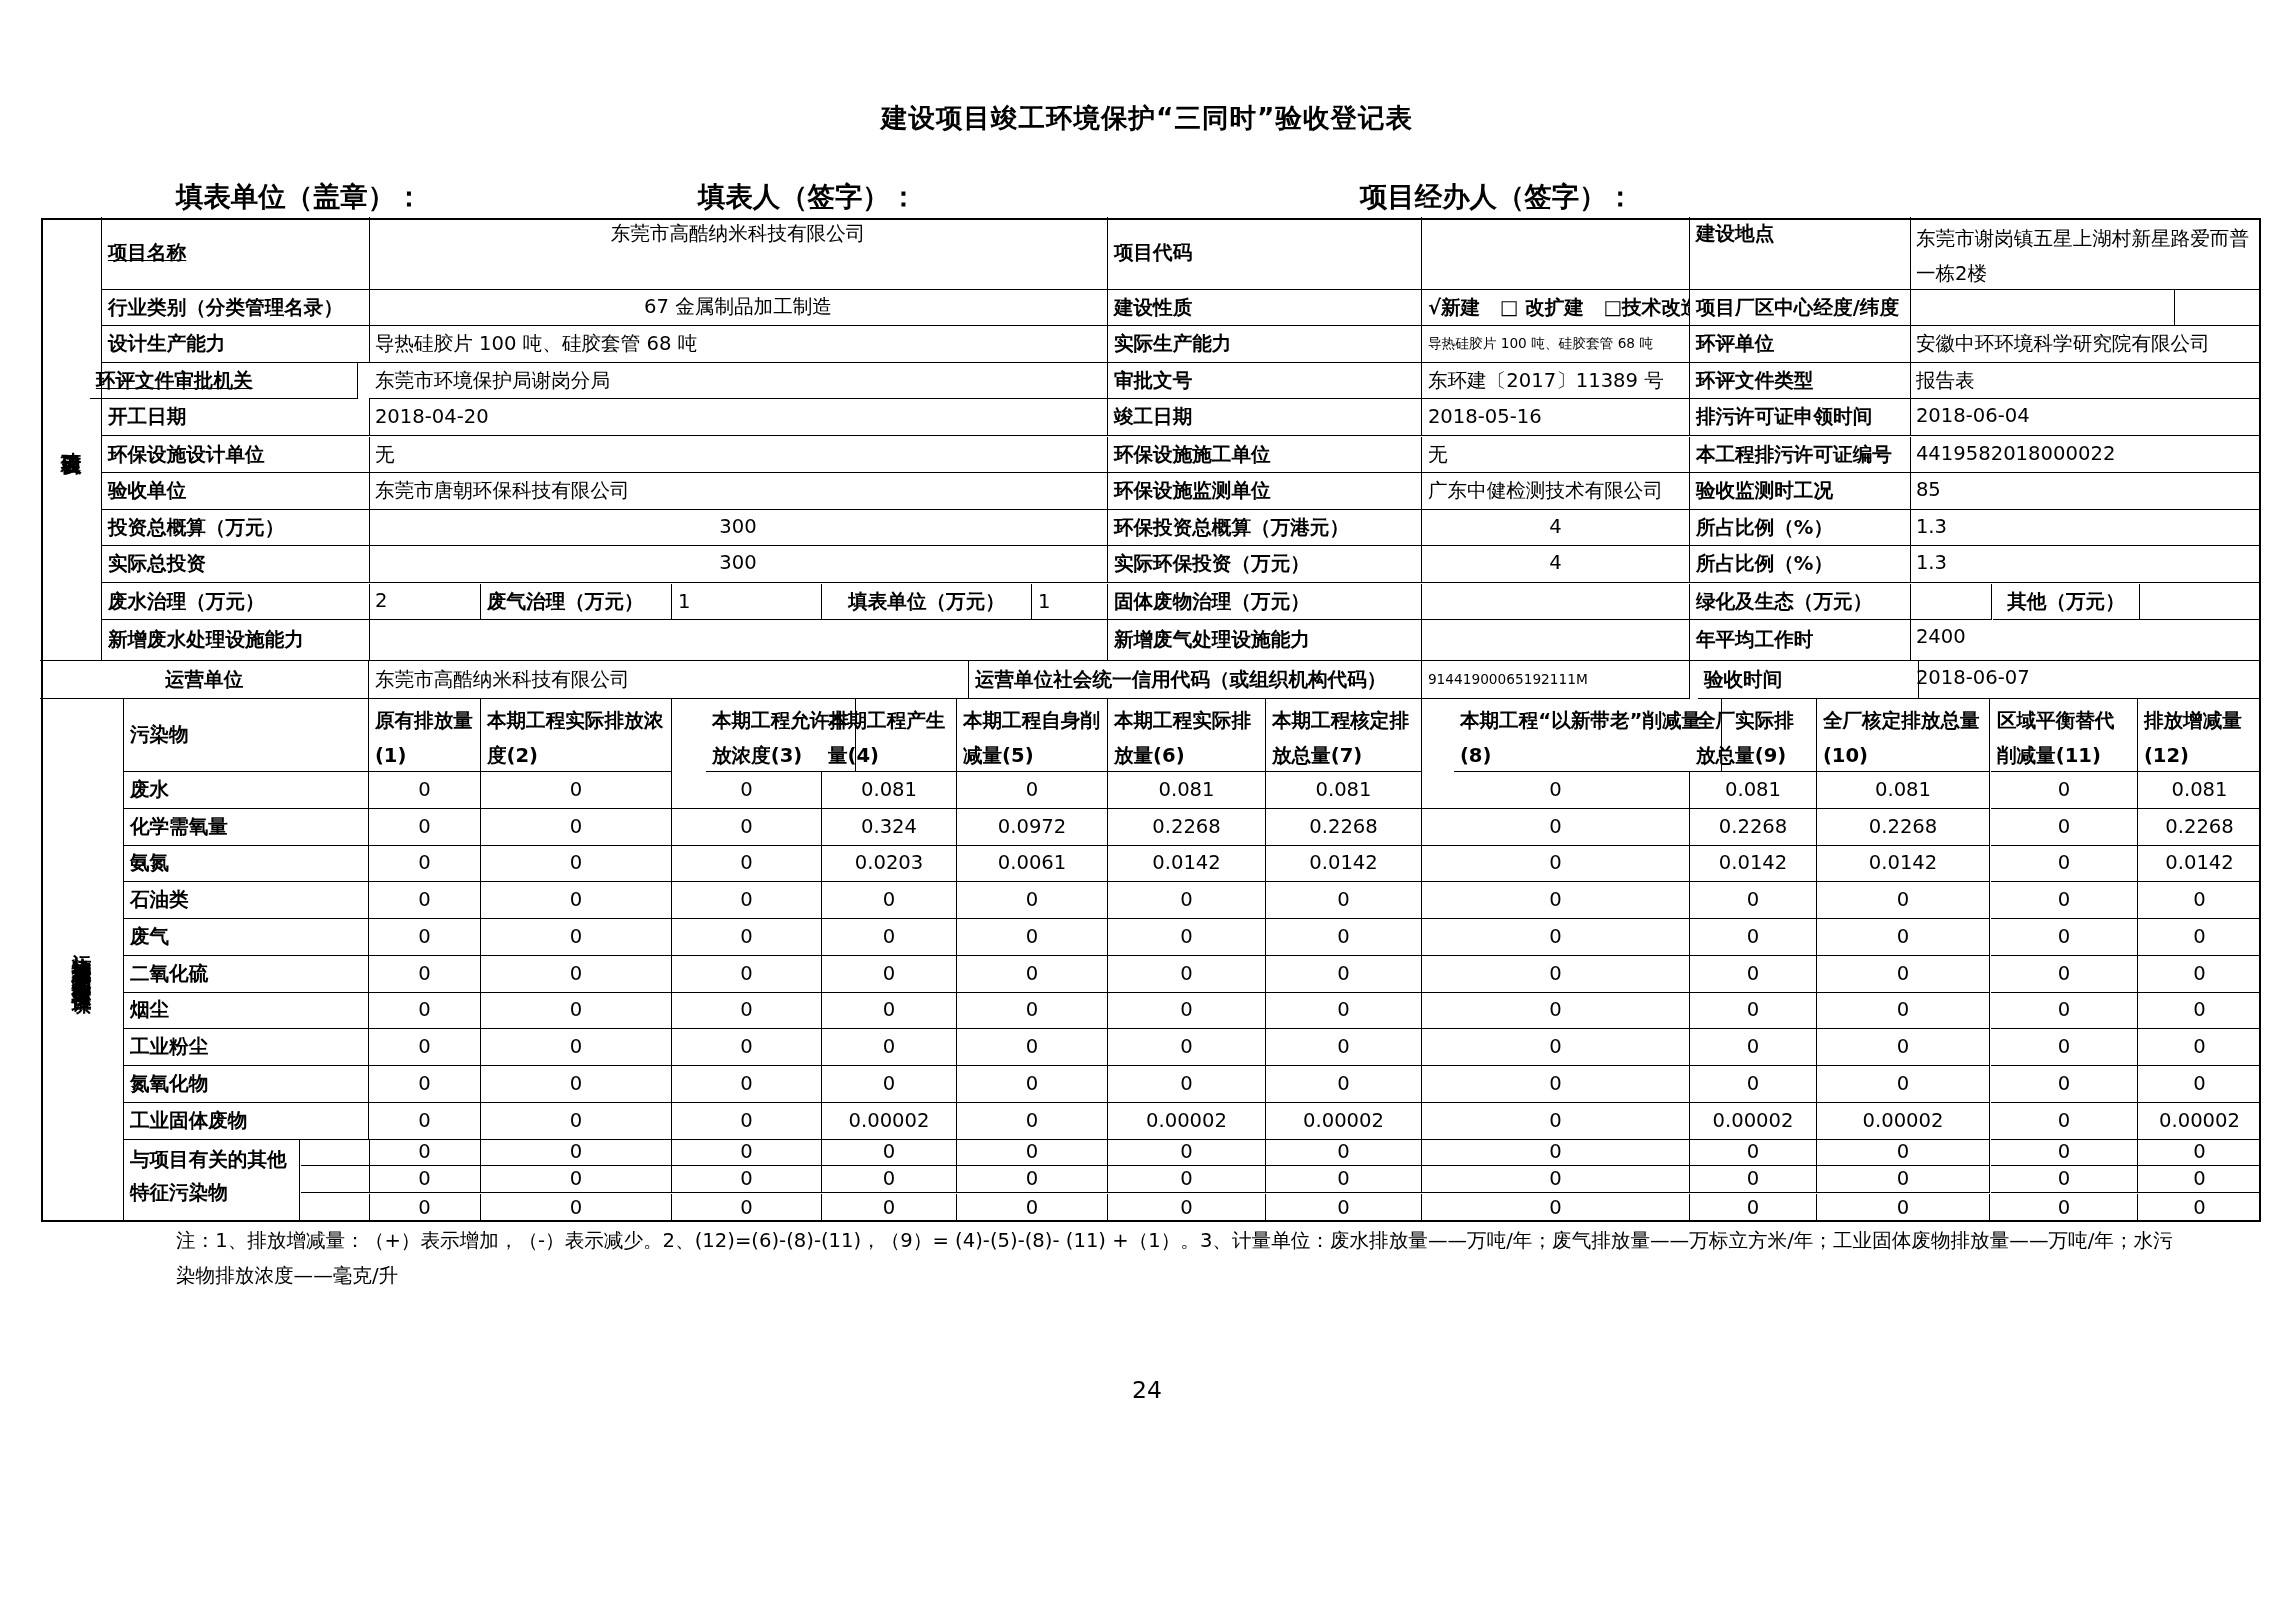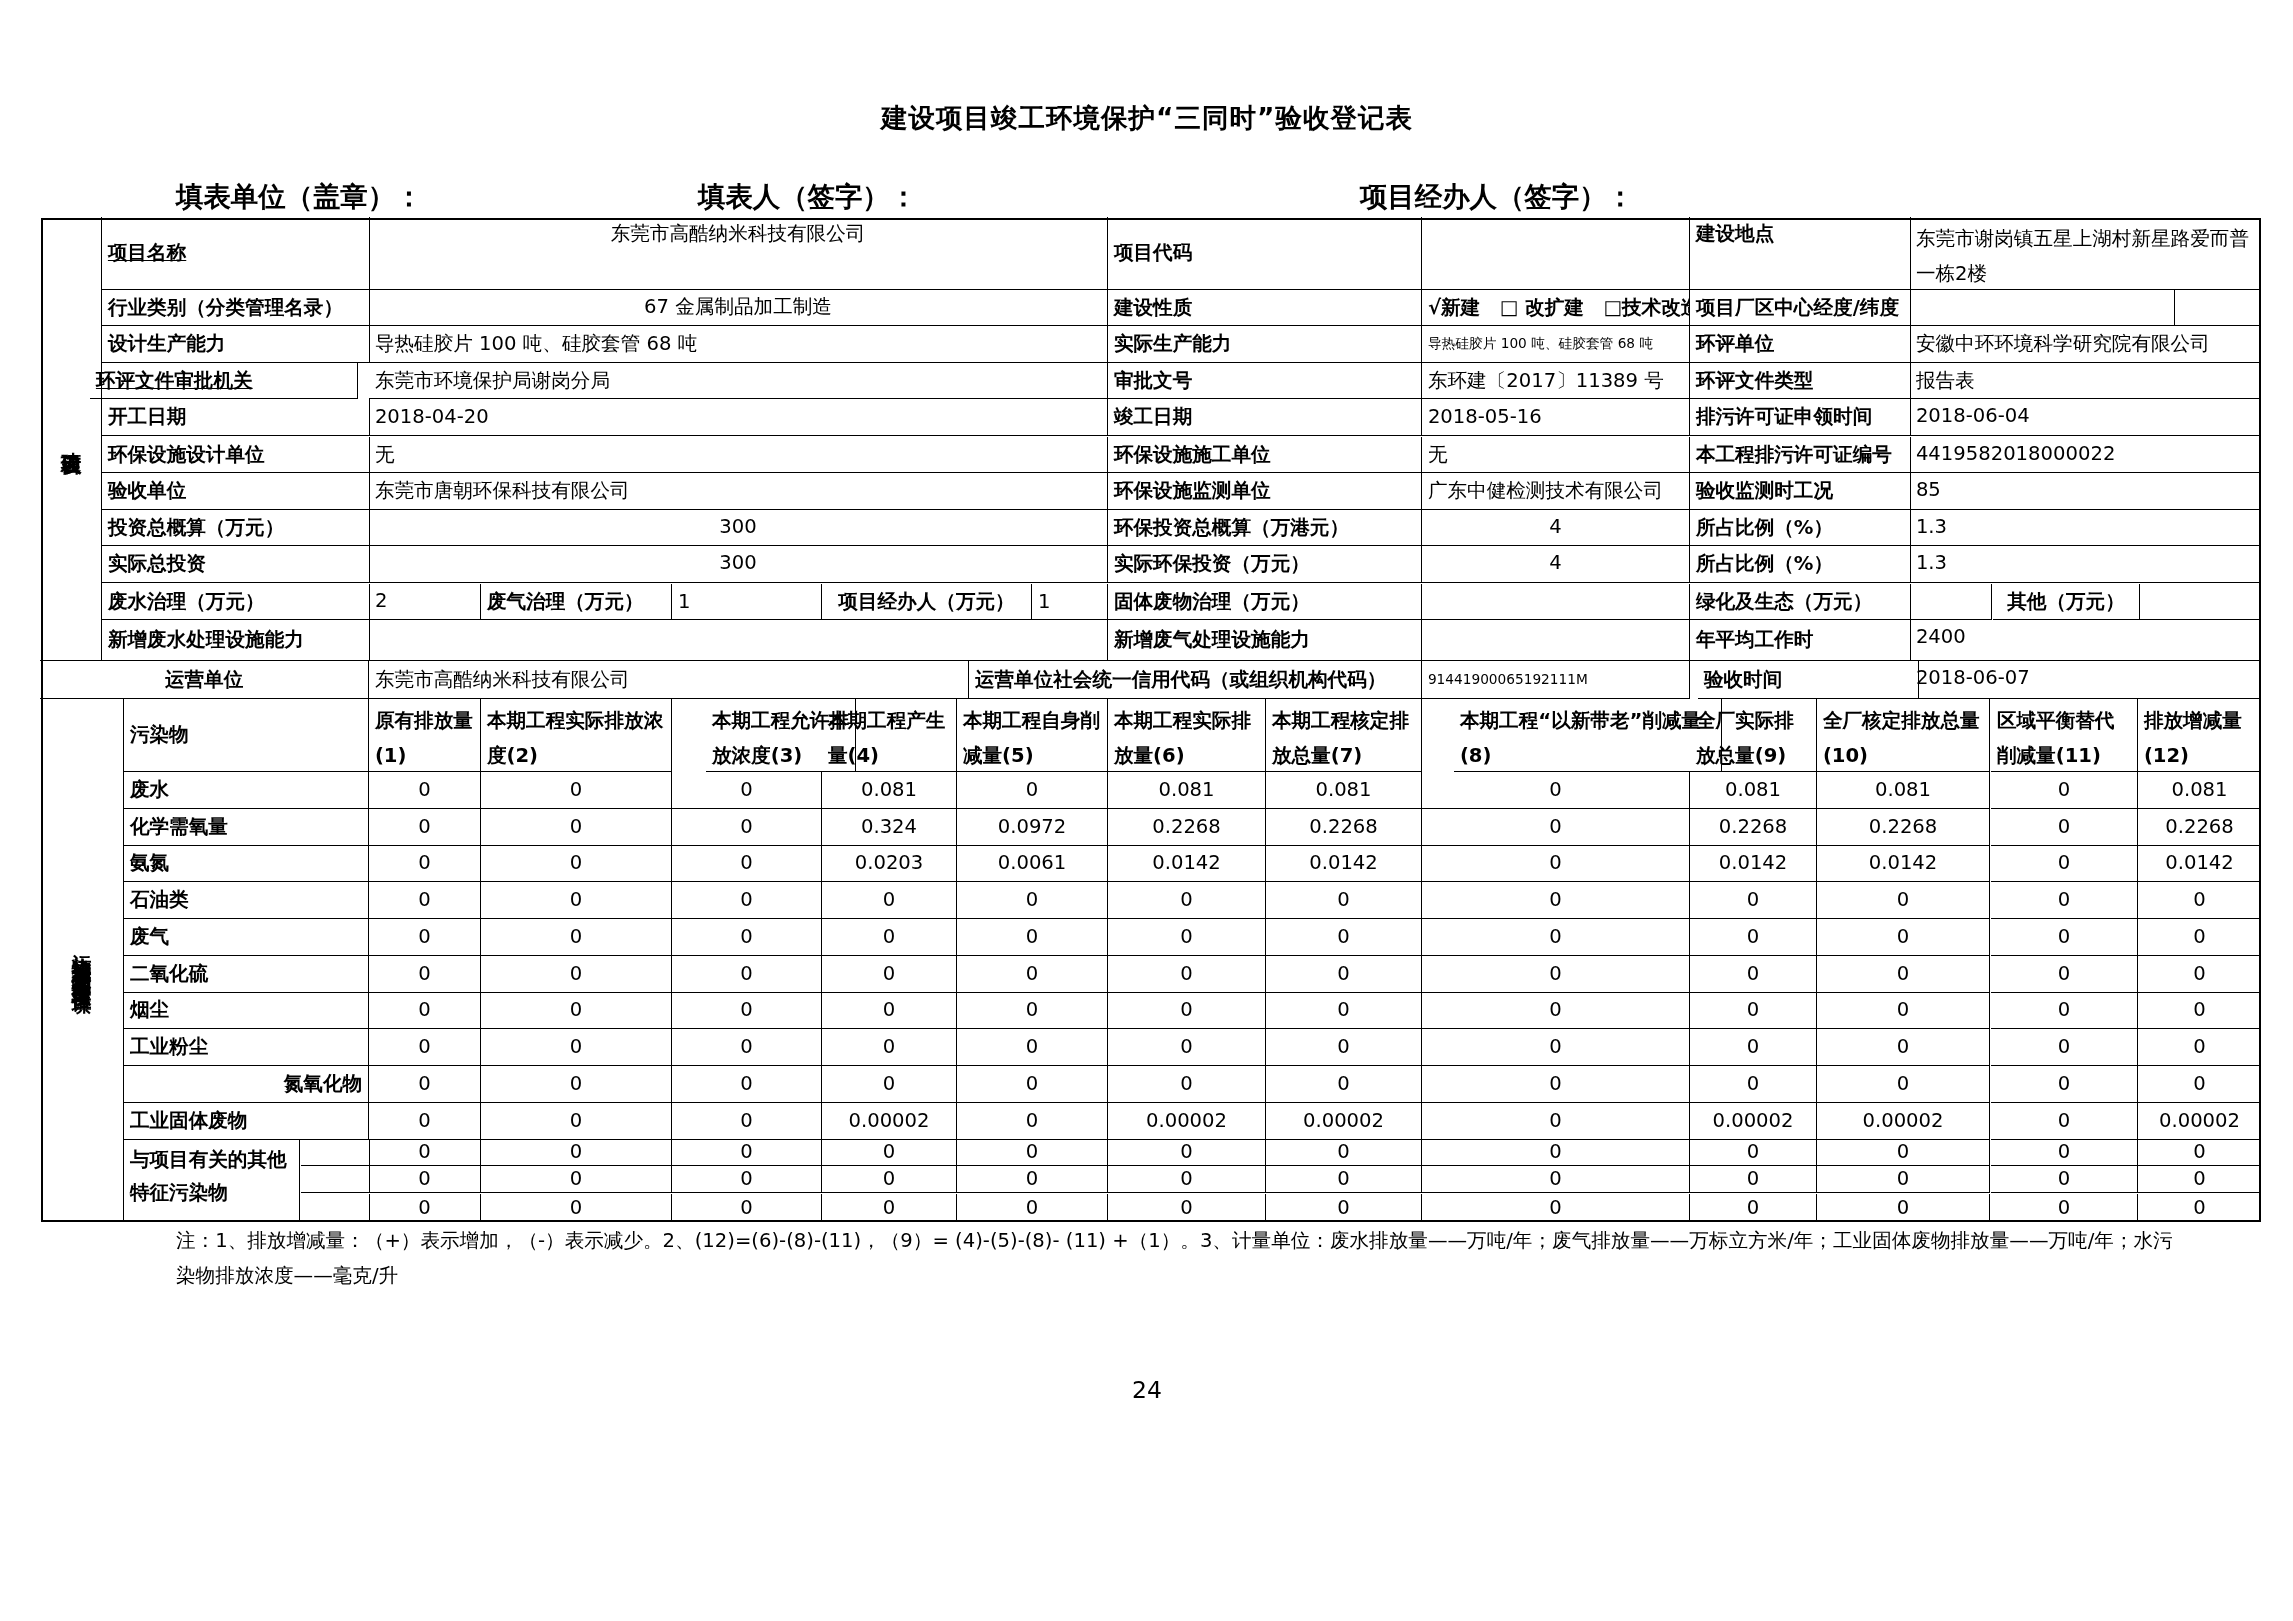--- a/index.html
+++ b/index.html
@@ -171,21 +171,21 @@
       <span>废水治理（万元）</span>
     </div>
     <div class="c " style="left: 326px; top: 364px; width: 112px; height: 36px;"><span>2</span></div>
     <div class="c b mid" style="left: 438px; top: 364px; width: 191px; height: 36px;">
       <span>废气治理（万元）</span>
     </div>
     <div class="c mid" style="left: 629px; top: 364px; width: 150px; height: 36px;">
       <span>1</span>
     </div>
     <div class="c b midc" style="left: 779px; top: 364px; width: 210px; height: 36px;">
-      <span>项目经办人（万元）</span>
+      <span>填表单位（万元）</span>
     </div>
     <div class="c mid" style="left: 989px; top: 364px; width: 76px; height: 36px;">
       <span>1</span>
     </div>
     <div class="c b mid" style="left: 1065px; top: 364px; width: 314px; height: 36px;">
       <span>固体废物治理（万元）</span>
     </div>
     <div class="c " style="left: 1379px; top: 364px; width: 268px; height: 36px;"><span></span></div>
     <div class="c b mid" style="left: 1647px; top: 364px; width: 221px; height: 36px;">
       <span>绿化及生态（万元）</span>
@@ -546,21 +546,21 @@
     </div>
     <div class="c midc" style="left: 1774px; top: 809px; width: 173px; height: 37px;">
       <span>0</span>
     </div>
     <div class="c midc" style="left: 1948px; top: 809px; width: 147px; height: 37px;">
       <span>0</span>
     </div>
     <div class="c midc nr" style="left: 2095px; top: 809px; width: 123px; height: 37px;">
       <span>0</span>
     </div>
-    <div class="c b mid" style="left: 81px; top: 846px; width: 245px; height: 37px; justify-content: flex-end;">
+    <div class="c b mid" style="left: 81px; top: 846px; width: 245px; height: 37px;">
       <span>氮氧化物</span>
     </div>
     <div class="c midc" style="left: 326px; top: 846px; width: 112px; height: 37px;">
       <span>0</span>
     </div>
     <div class="c midc" style="left: 438px; top: 846px; width: 191px; height: 37px;">
       <span>0</span>
     </div>
     <div class="c midc" style="left: 629px; top: 846px; width: 150px; height: 37px;">
       <span>0</span>

